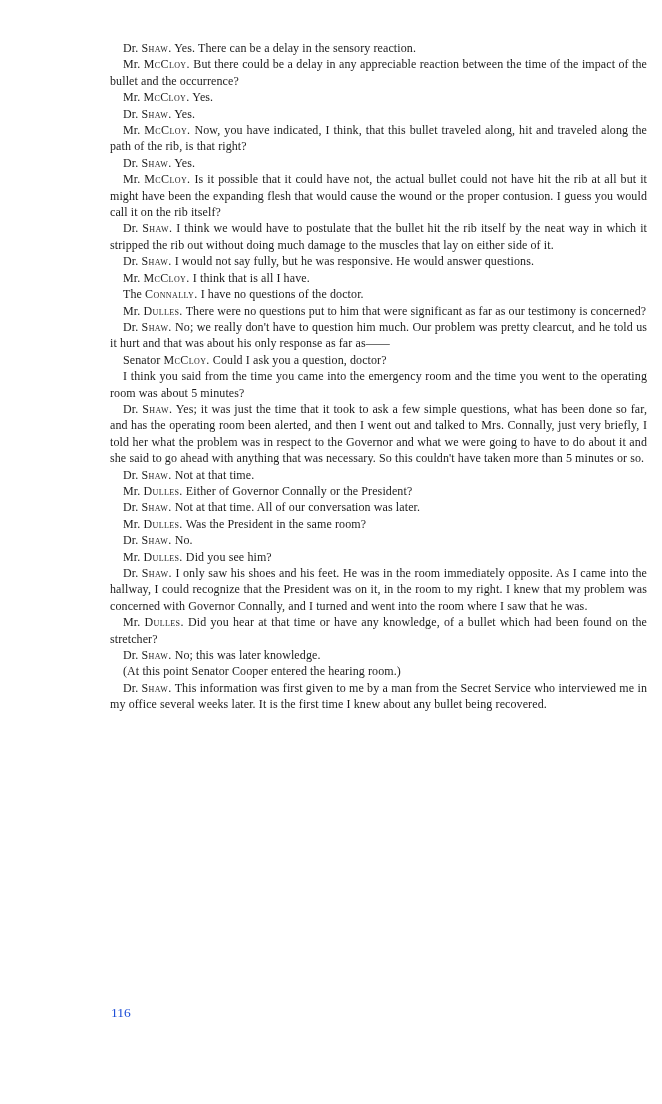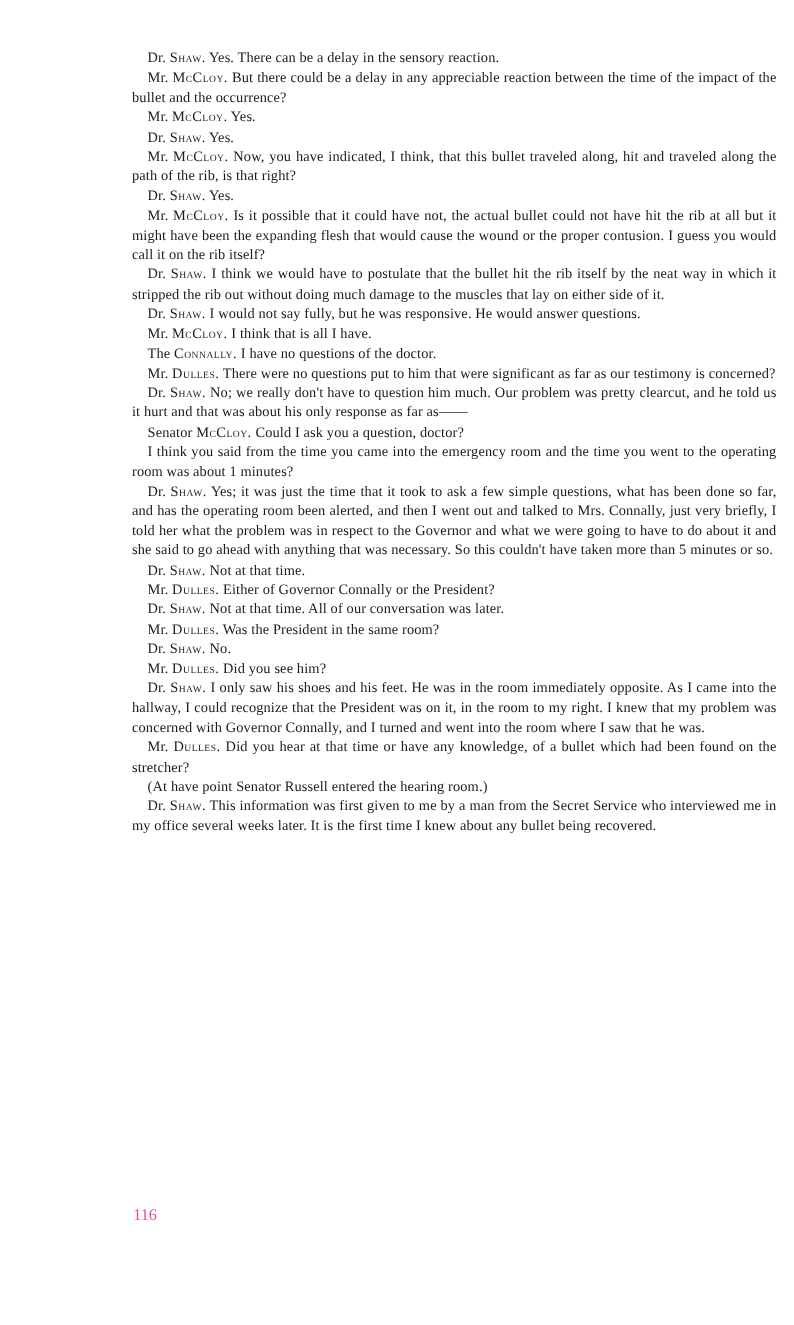--- a/index.html
+++ b/index.html
@@ -37,21 +37,21 @@
   .speaker-name {
     font-variant: small-caps;
     letter-spacing: 0.4px;
   }
   .page-number {
     position: absolute;
     left: 111px;
     top: 1005px;
     font-size: 13.5px;
     line-height: 16px;
-    color: #ec4899;
+    color: #1d4ed8;
   }
 </style>
 </head>
 <body>
 
 <div class="page">
   <div class="body-text">
       <p class="para"><span class="speaker-prefix">Dr. </span><span class="speaker-name">Shaw.</span> Yes. There can be a delay in the sensory reaction.</p>
       <p class="para"><span class="speaker-prefix">Mr. </span><span class="speaker-name">McCloy.</span> But there could be a delay in any appreciable reaction between the time of the impact of the bullet and the occurrence?</p>
       <p class="para"><span class="speaker-prefix">Mr. </span><span class="speaker-name">McCloy.</span> Yes.</p>
@@ -59,27 +59,28 @@
       <p class="para"><span class="speaker-prefix">Mr. </span><span class="speaker-name">McCloy.</span> Now, you have indicated, I think, that this bullet traveled along, hit and traveled along the path of the rib, is that right?</p>
       <p class="para"><span class="speaker-prefix">Dr. </span><span class="speaker-name">Shaw.</span> Yes.</p>
       <p class="para"><span class="speaker-prefix">Mr. </span><span class="speaker-name">McCloy.</span> Is it possible that it could have not, the actual bullet could not have hit the rib at all but it might have been the expanding flesh that would cause the wound or the proper contusion. I guess you would call it on the rib itself?</p>
       <p class="para"><span class="speaker-prefix">Dr. </span><span class="speaker-name">Shaw.</span> I think we would have to postulate that the bullet hit the rib itself by the neat way in which it stripped the rib out without doing much damage to the muscles that lay on either side of it.</p>
       <p class="para"><span class="speaker-prefix">Dr. </span><span class="speaker-name">Shaw.</span> I would not say fully, but he was responsive. He would answer questions.</p>
       <p class="para"><span class="speaker-prefix">Mr. </span><span class="speaker-name">McCloy.</span> I think that is all I have.</p>
       <p class="para"><span class="speaker-prefix">The </span><span class="speaker-name">Connally.</span> I have no questions of the doctor.</p>
       <p class="para"><span class="speaker-prefix">Mr. </span><span class="speaker-name">Dulles.</span> There were no questions put to him that were significant as far as our testimony is concerned?</p>
       <p class="para"><span class="speaker-prefix">Dr. </span><span class="speaker-name">Shaw.</span> No; we really don't have to question him much. Our problem was pretty clearcut, and he told us it hurt and that was about his only response as far as——</p>
       <p class="para"><span class="speaker-prefix">Senator </span><span class="speaker-name">McCloy.</span> Could I ask you a question, doctor?</p>
-      <p class="para">I think you said from the time you came into the emergency room and the time you went to the operating room was about 1 minutes?</p>
+      <p class="para">I think you said from the time you came into the emergency room and the time you went to the operating room was about 5 minutes?</p>
       <p class="para"><span class="speaker-prefix">Dr. </span><span class="speaker-name">Shaw.</span> Yes; it was just the time that it took to ask a few simple questions, what has been done so far, and has the operating room been alerted, and then I went out and talked to Mrs. Connally, just very briefly, I told her what the problem was in respect to the Governor and what we were going to have to do about it and she said to go ahead with anything that was necessary. So this couldn't have taken more than 5 minutes or so.</p>
       <p class="para"><span class="speaker-prefix">Dr. </span><span class="speaker-name">Shaw.</span> Not at that time.</p>
       <p class="para"><span class="speaker-prefix">Mr. </span><span class="speaker-name">Dulles.</span> Either of Governor Connally or the President?</p>
       <p class="para"><span class="speaker-prefix">Dr. </span><span class="speaker-name">Shaw.</span> Not at that time. All of our conversation was later.</p>
       <p class="para"><span class="speaker-prefix">Mr. </span><span class="speaker-name">Dulles.</span> Was the President in the same room?</p>
       <p class="para"><span class="speaker-prefix">Dr. </span><span class="speaker-name">Shaw.</span> No.</p>
       <p class="para"><span class="speaker-prefix">Mr. </span><span class="speaker-name">Dulles.</span> Did you see him?</p>
       <p class="para"><span class="speaker-prefix">Dr. </span><span class="speaker-name">Shaw.</span> I only saw his shoes and his feet. He was in the room immediately opposite. As I came into the hallway, I could recognize that the President was on it, in the room to my right. I knew that my problem was concerned with Governor Connally, and I turned and went into the room where I saw that he was.</p>
       <p class="para"><span class="speaker-prefix">Mr. </span><span class="speaker-name">Dulles.</span> Did you hear at that time or have any knowledge, of a bullet which had been found on the stretcher?</p>
-      <p class="para">(At have point Senator Russell entered the hearing room.)</p>
+      <p class="para"><span class="speaker-prefix">Dr. </span><span class="speaker-name">Shaw.</span> No; this was later knowledge.</p>
+      <p class="para">(At this point Senator Cooper entered the hearing room.)</p>
       <p class="para"><span class="speaker-prefix">Dr. </span><span class="speaker-name">Shaw.</span> This information was first given to me by a man from the Secret Service who interviewed me in my office several weeks later. It is the first time I knew about any bullet being recovered.</p>
     </div>
   <div class="page-number">116</div>
 </div>
 
 </body></html>

